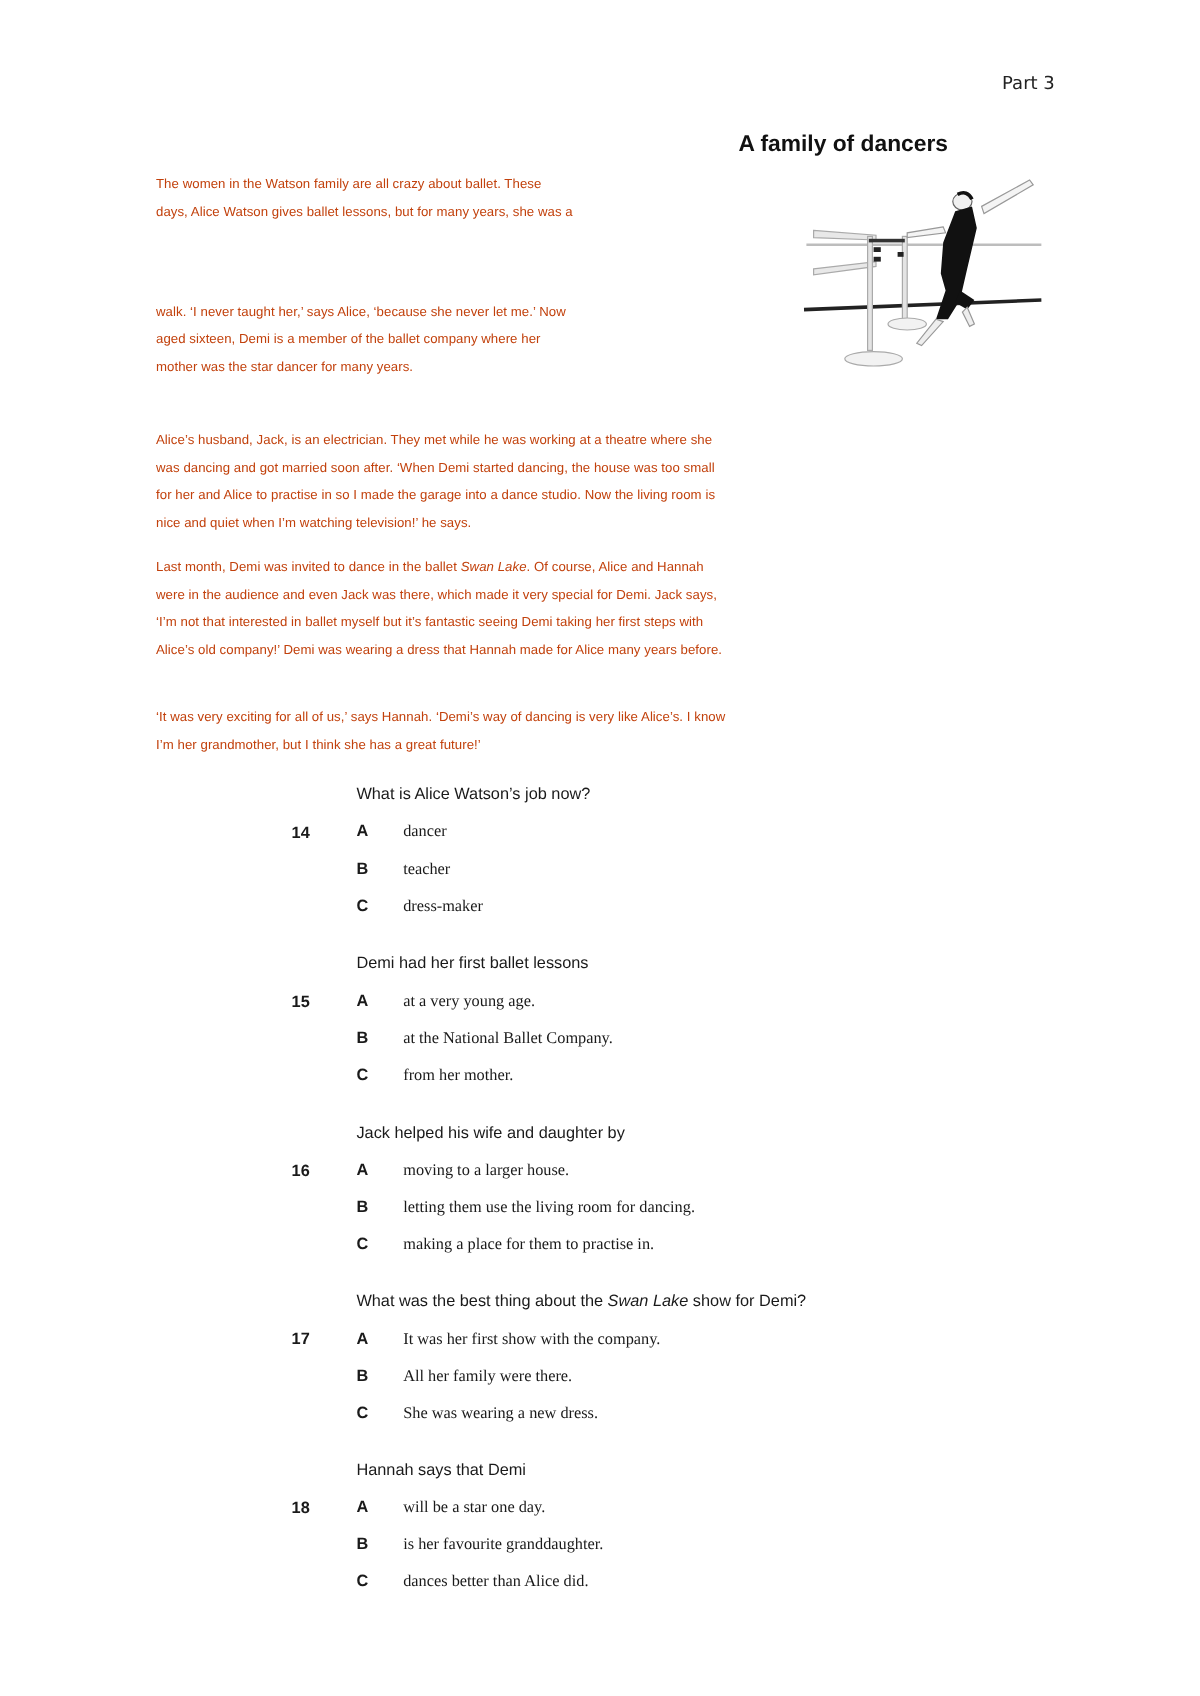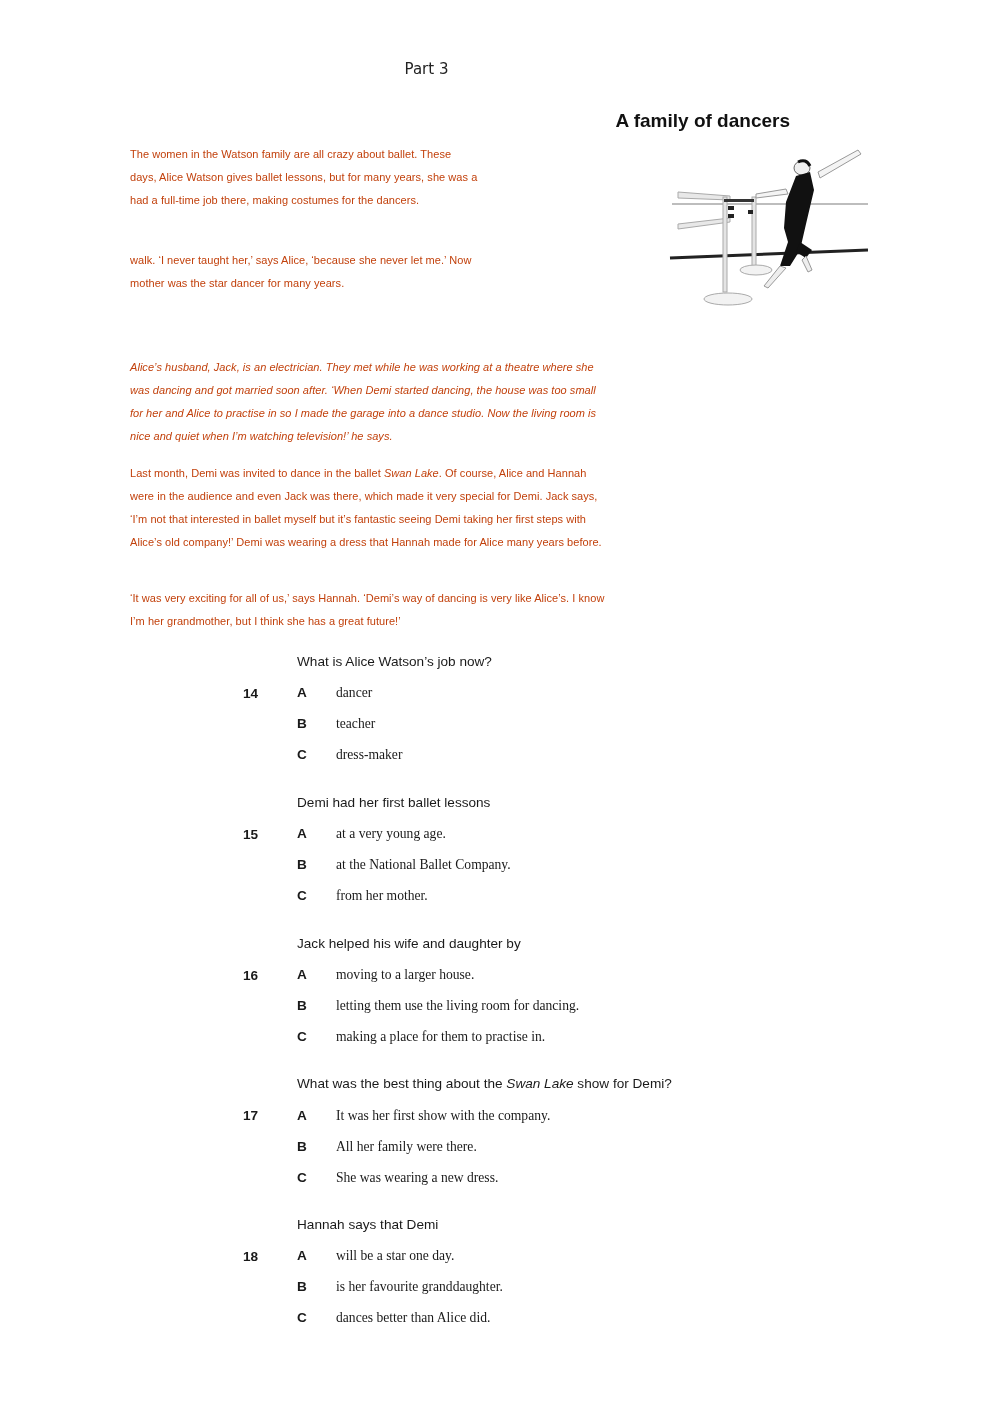--- a/index.html
+++ b/index.html
@@ -1,17 +1,17 @@
 <!DOCTYPE html>
 <html><head>
 <meta charset="utf-8">
 <style>
   html, body { margin: 0; padding: 0; background: #ffffff; }
   body { width: 1000px; height: 1413px; position: relative; overflow: hidden; color: #111; font-family: "Liberation Sans", sans-serif; }
-  .part { position: absolute; top: 60px; left: 0; width: 867px; text-align: center; font-family: "DejaVu Sans", sans-serif; font-size: 15px; color: #222; padding-left: 0; }
+  .part { position: absolute; top: 60px; left: 0; width: 867px; text-align: right; font-family: "DejaVu Sans", sans-serif; font-size: 15px; color: #222; padding-left: 12px; }
   .part span { display: inline-block; margin-left: -14px; }
   .title { position: absolute; top: 110px; left: 0; width: 790px; text-align: right; font-weight: bold; font-size: 19px; }
   .para { position: absolute; left: 130px; font-size: 11px; line-height: 23px; color: #c2410c; letter-spacing: 0.05px; }
   .para .line { display: block; white-space: nowrap; }
   .figure { position: absolute; left: 668px; top: 142px; width: 200px; height: 170px; }
   .q { position: absolute; left: 243px; font-size: 13.6px; color: #1a1a1a; }
   .q .num { position: absolute; left: 0; top: 0; font-weight: bold; width: 40px; margin-top: 32px; }
   .q .stem { position: absolute; left: 54px; top: 0; white-space: nowrap; }
   .opt { position: absolute; left: 54px; white-space: nowrap; }
   .opt .letter { position: absolute; left: 0; font-weight: bold; }
@@ -21,29 +21,29 @@
 </head>
 <body>
 
 <div class="part"><span>Part 3</span></div>
 
 <div class="title">A family of dancers</div>
 
 <div class="para" style="top:143px;">
   <span class="line">The women in the Watson family are all crazy about ballet. These</span>
   <span class="line">days, Alice Watson gives ballet lessons, but for many years, she was a</span>
-  <span class="line">had a full-time job there, making costumes for the dancers.</span>
 </div>
 
 <div class="para" style="top:249px;">
   <span class="line">walk. ‘I never taught her,’ says Alice, ‘because she never let me.’ Now</span>
+  <span class="line">aged sixteen, Demi is a member of the ballet company where her</span>
   <span class="line">mother was the star dancer for many years.</span>
 </div>
 
-<div class="para" style="top:356px;font-style:italic;">
+<div class="para" style="top:356px;">
   <span class="line">Alice’s husband, Jack, is an electrician. They met while he was working at a theatre where she</span>
   <span class="line">was dancing and got married soon after. ‘When Demi started dancing, the house was too small</span>
   <span class="line">for her and Alice to practise in so I made the garage into a dance studio. Now the living room is</span>
   <span class="line">nice and quiet when I’m watching television!’ he says.</span>
 </div>
 
 <div class="para" style="top:462px;">
   <span class="line"><span>Last month, Demi was invited to dance in the ballet </span><em>Swan Lake</em><span>. Of course, Alice and Hannah</span></span>
   <span class="line">were in the audience and even Jack was there, which made it very special for Demi. Jack says,</span>
   <span class="line">‘I’m not that interested in ballet myself but it’s fantastic seeing Demi taking her first steps with</span>

